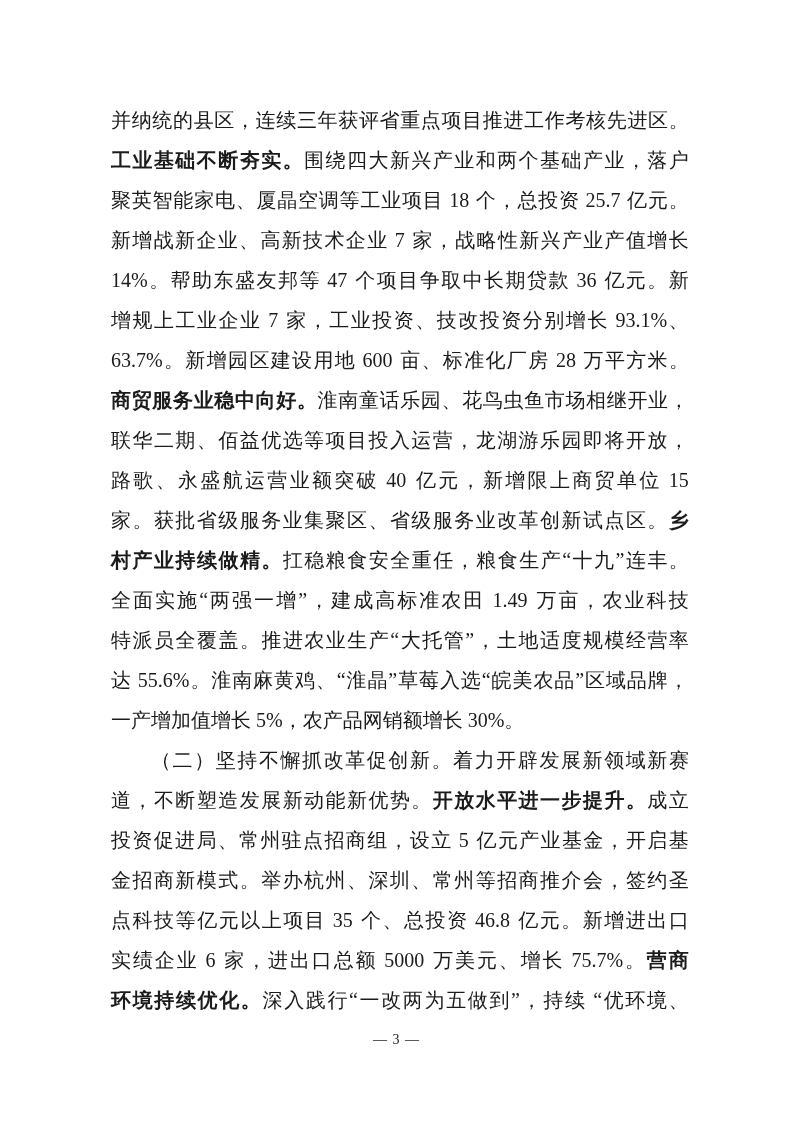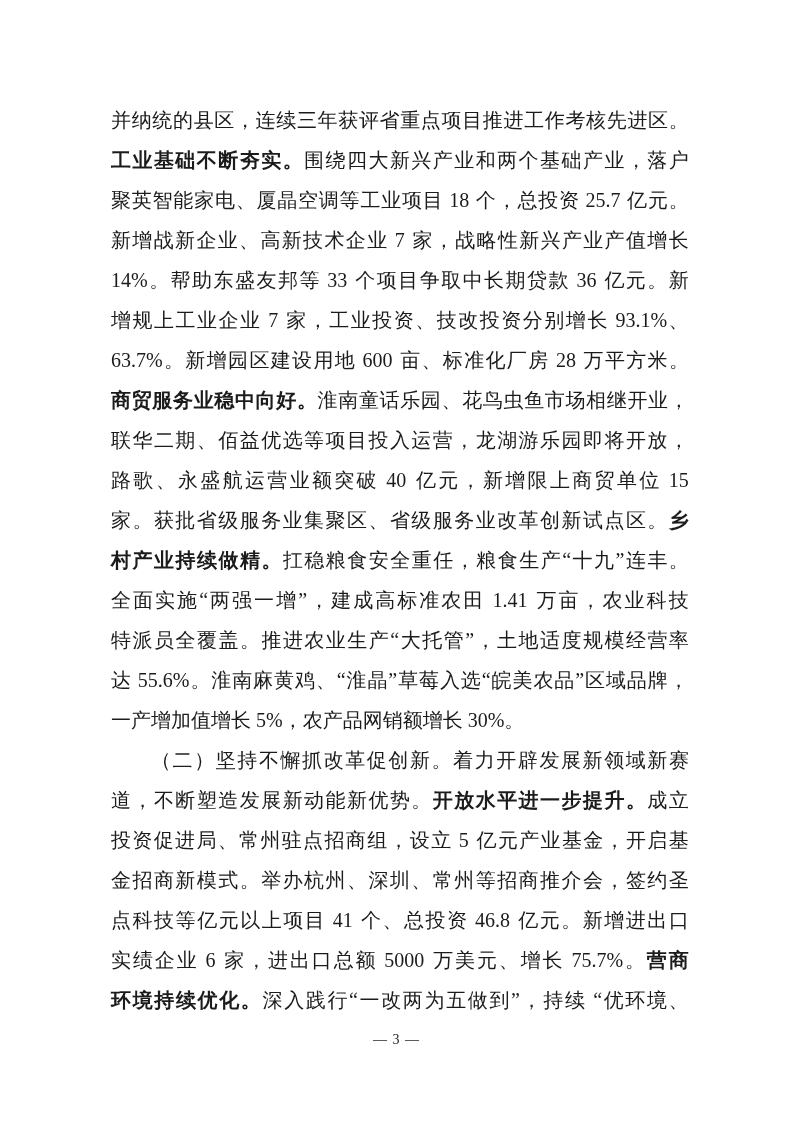--- a/index.html
+++ b/index.html
@@ -188,21 +188,21 @@
         <span class="tok">14%</span>
         <span class="tok">。</span>
         <span class="tok">帮</span>
         <span class="tok">助</span>
         <span class="tok">东</span>
         <span class="tok">盛</span>
         <span class="tok">友</span>
         <span class="tok">邦</span>
         <span class="tok">等</span>
         <span class="tok"> </span>
-        <span class="tok">33</span>
+        <span class="tok">47</span>
         <span class="tok"> </span>
         <span class="tok">个</span>
         <span class="tok">项</span>
         <span class="tok">目</span>
         <span class="tok">争</span>
         <span class="tok">取</span>
         <span class="tok">中</span>
         <span class="tok">长</span>
         <span class="tok">期</span>
         <span class="tok">贷</span>
@@ -436,21 +436,21 @@
         <span class="tok">”</span>
         <span class="tok">，</span>
         <span class="tok">建</span>
         <span class="tok">成</span>
         <span class="tok">高</span>
         <span class="tok">标</span>
         <span class="tok">准</span>
         <span class="tok">农</span>
         <span class="tok">田</span>
         <span class="tok"> </span>
-        <span class="tok">1.41</span>
+        <span class="tok">1.49</span>
         <span class="tok"> </span>
         <span class="tok">万</span>
         <span class="tok">亩</span>
         <span class="tok">，</span>
         <span class="tok">农</span>
         <span class="tok">业</span>
         <span class="tok">科</span>
         <span class="tok">技</span>
       </div>
       <div class="line">
@@ -658,21 +658,21 @@
         <span class="tok">科</span>
         <span class="tok">技</span>
         <span class="tok">等</span>
         <span class="tok">亿</span>
         <span class="tok">元</span>
         <span class="tok">以</span>
         <span class="tok">上</span>
         <span class="tok">项</span>
         <span class="tok">目</span>
         <span class="tok"> </span>
-        <span class="tok">41</span>
+        <span class="tok">35</span>
         <span class="tok"> </span>
         <span class="tok">个</span>
         <span class="tok">、</span>
         <span class="tok">总</span>
         <span class="tok">投</span>
         <span class="tok">资</span>
         <span class="tok"> </span>
         <span class="tok">46.8</span>
         <span class="tok"> </span>
         <span class="tok">亿</span>

